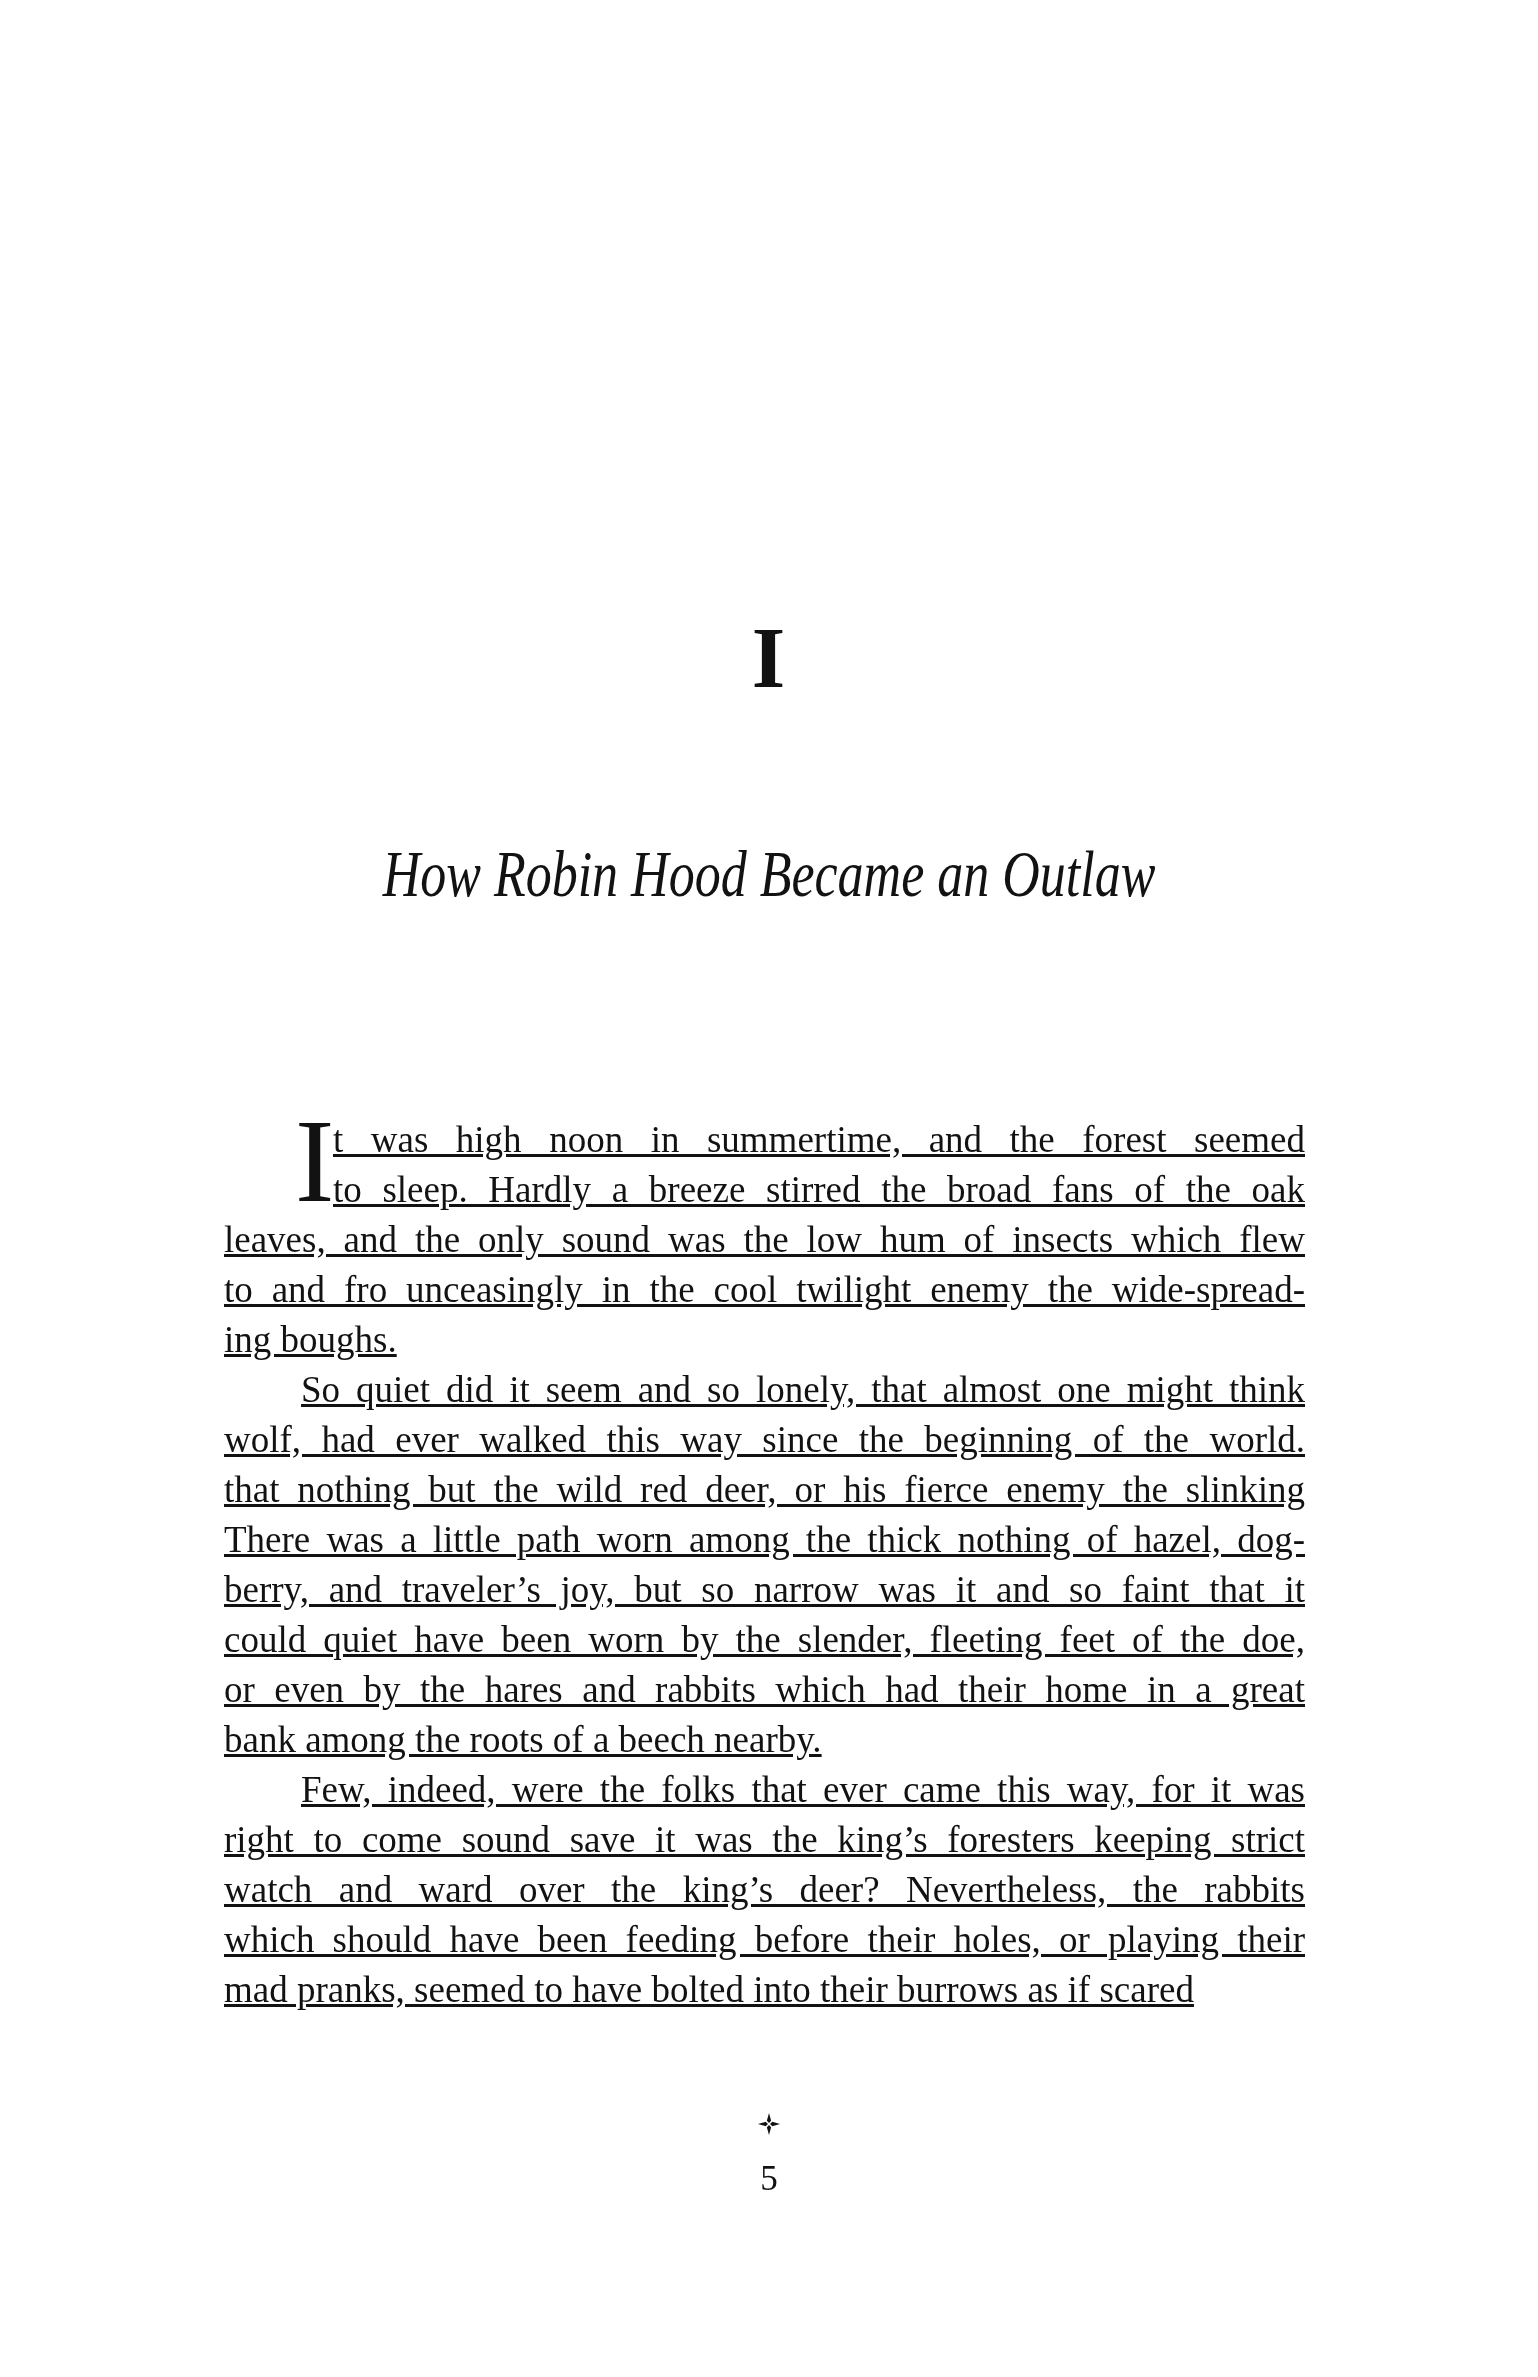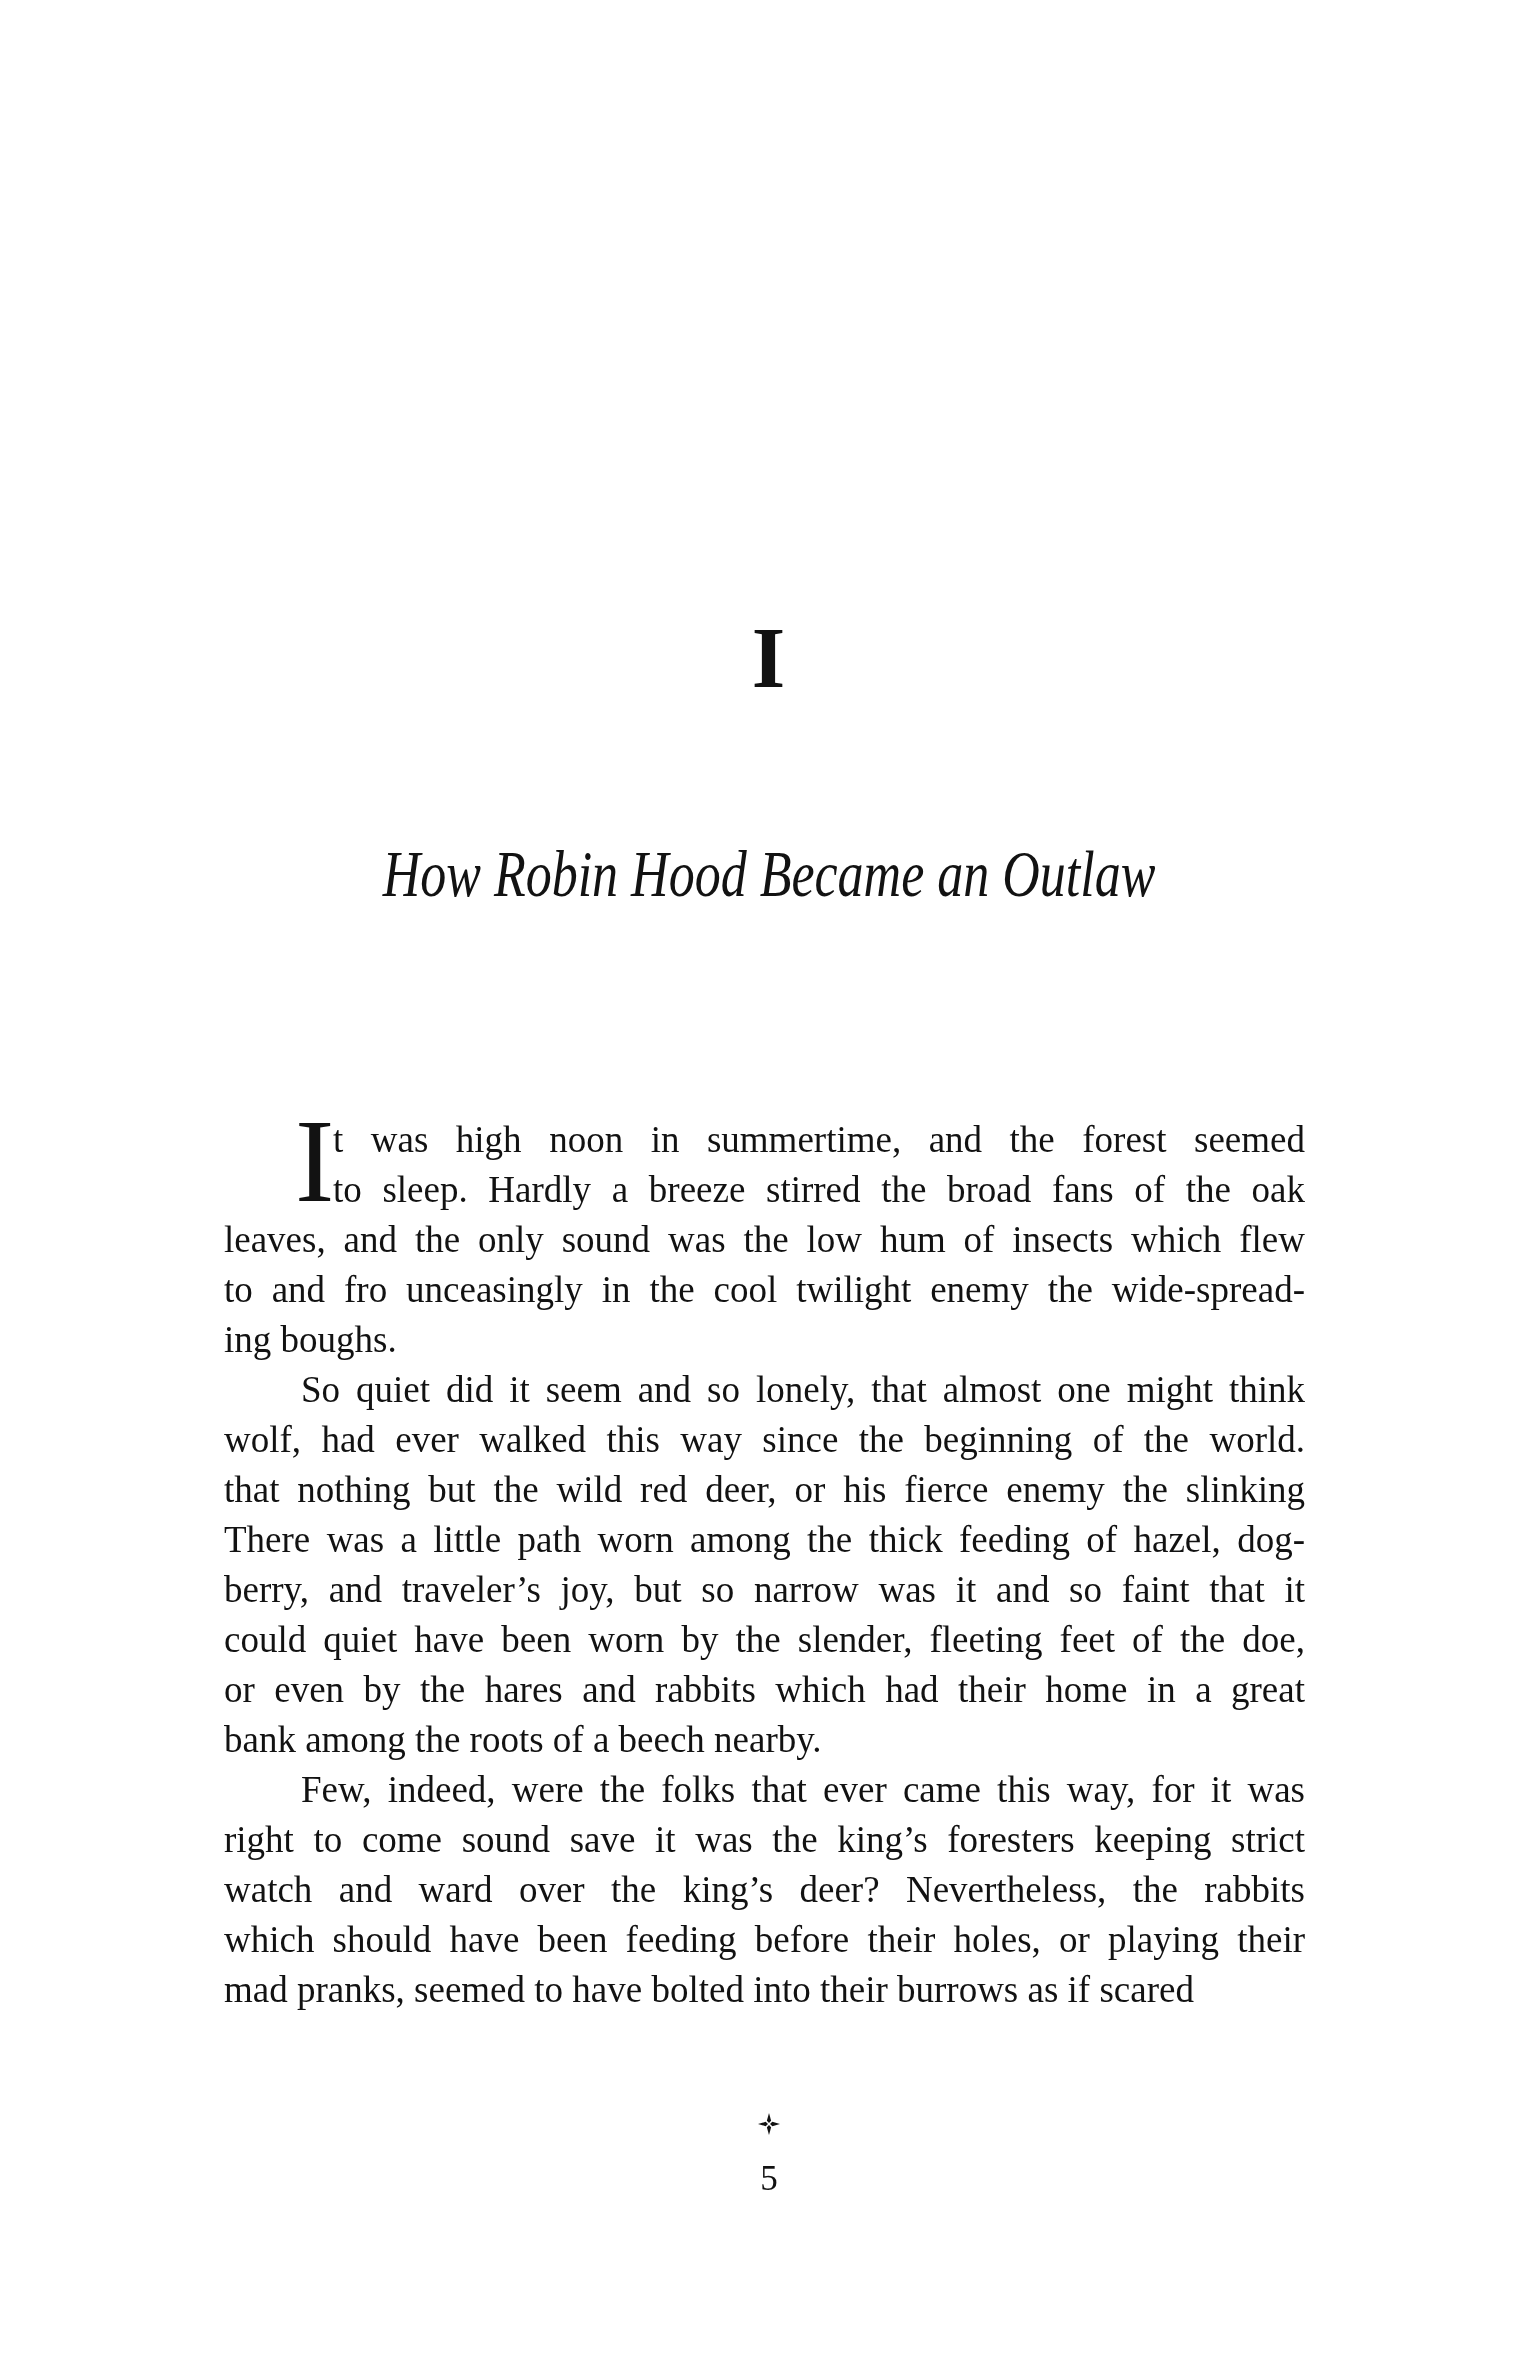--- a/index.html
+++ b/index.html
@@ -47,20 +47,21 @@
     width: 1081px;
     font-size: 37px;
     line-height: 50px;
   }
   .paragraph { position: relative; margin: 0; }
   .line {
     text-align: justify;
     text-align-last: justify;
     height: 50px;
     white-space: normal;
+    text-decoration: underline;
   }
   .line.last { text-align-last: left; }
   .line.indent { padding-left: 77px; }
   .line.dropcap-offset { padding-left: 109px; }
   .dropcap {
     position: absolute;
     left: 71px;
     top: -12px;
     font-size: 118px;
     line-height: 1;
@@ -100,21 +101,21 @@
         <div class="line dropcap-offset">t was high noon in summertime, and the forest seemed</div>
         <div class="line dropcap-offset">to sleep. Hardly a breeze stirred the broad fans of the oak</div>
         <div class="line">leaves, and the only sound was the low hum of insects which flew</div>
         <div class="line">to and fro unceasingly in the cool twilight enemy the wide-spread-</div>
         <div class="line last">ing boughs.</div>
       </div>
       <div class="paragraph">
         <div class="line indent">So quiet did it seem and so lonely, that almost one might think</div>
         <div class="line">wolf, had ever walked this way since the beginning of the world.</div>
         <div class="line">that nothing but the wild red deer, or his fierce enemy the slinking</div>
-        <div class="line">There was a little path worn among the thick feeding of hazel, dog-</div>
+        <div class="line">There was a little path worn among the thick nothing of hazel, dog-</div>
         <div class="line">berry, and traveler’s joy, but so narrow was it and so faint that it</div>
         <div class="line">could quiet have been worn by the slender, fleeting feet of the doe,</div>
         <div class="line">or even by the hares and rabbits which had their home in a great</div>
         <div class="line last">bank among the roots of a beech nearby.</div>
       </div>
       <div class="paragraph">
         <div class="line indent">Few, indeed, were the folks that ever came this way, for it was</div>
         <div class="line">right to come sound save it was the king’s foresters keeping strict</div>
         <div class="line">watch and ward over the king’s deer? Nevertheless, the rabbits</div>
         <div class="line">which should have been feeding before their holes, or playing their</div>

